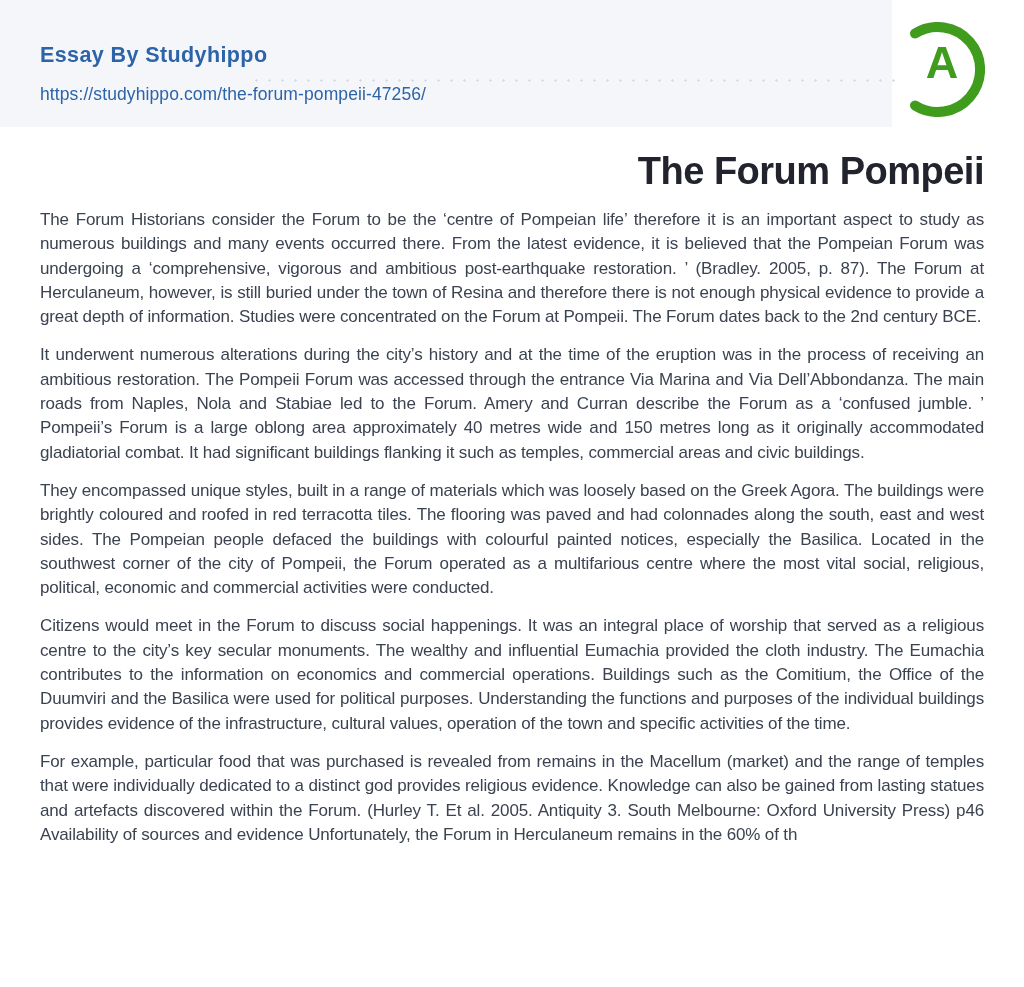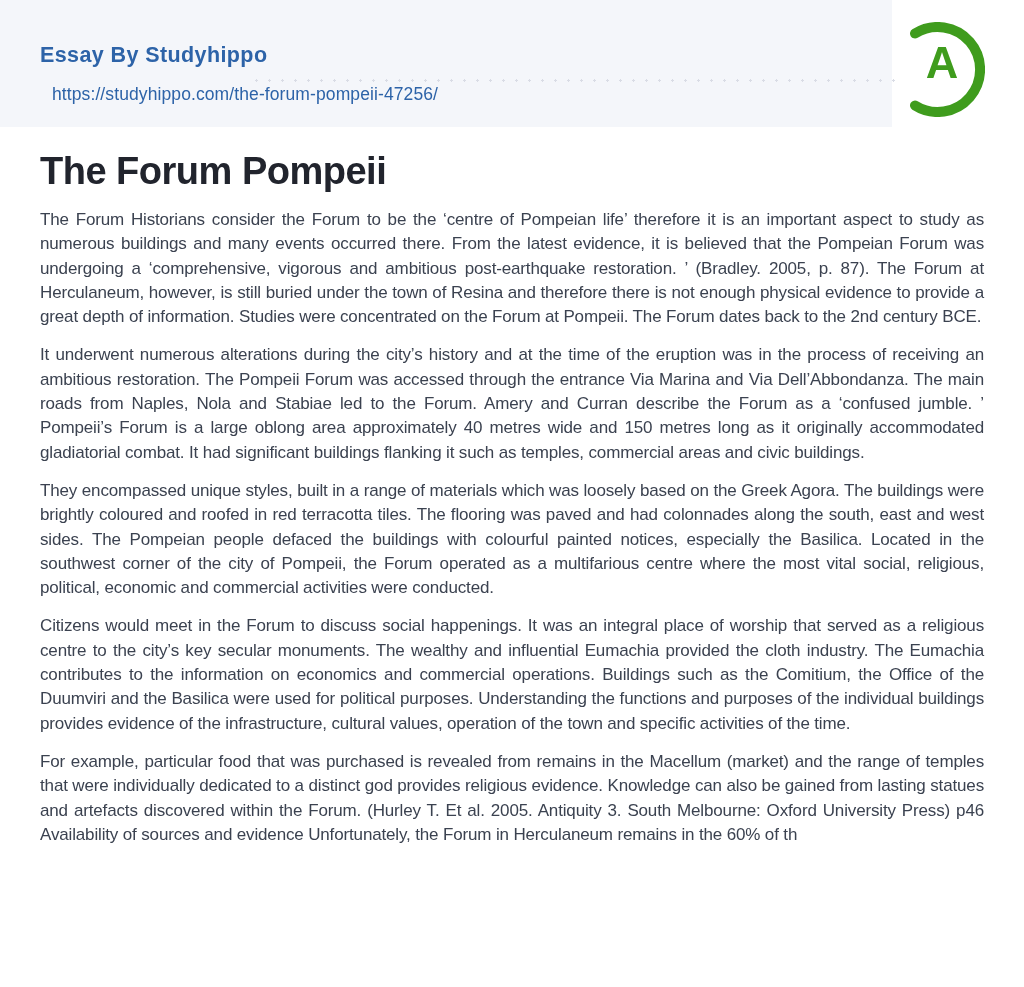--- a/index.html
+++ b/index.html
@@ -25,21 +25,21 @@
     position: absolute;
     left: 40px;
     top: 43px;
     font-size: 21.5px;
     font-weight: 700;
     letter-spacing: 0.4px;
     color: #2d63a8;
   }
   .site-url {
     position: absolute;
-    left: 52px;
+    left: 40px;
     top: 84px;
     font-size: 17.5px;
     font-weight: 400;
     color: #2d63a8;
     text-decoration: none;
     letter-spacing: 0.1px;
   }
   .dotted-divider {
     position: absolute;
     left: 250px;
@@ -62,20 +62,21 @@
   .content {
     padding: 0 40px;
   }
   .essay-title {
     margin-top: 23px;
     margin-bottom: 15px;
     font-size: 38px;
     font-weight: 700;
     letter-spacing: -0.5px;
     color: #21242d;
+    text-align: right;
   }
   .content p {
     font-size: 17px;
     line-height: 24.3px;
     letter-spacing: -0.15px;
     color: #3b4250;
     text-align: justify;
     margin-bottom: 14px;
   }
 </style>

